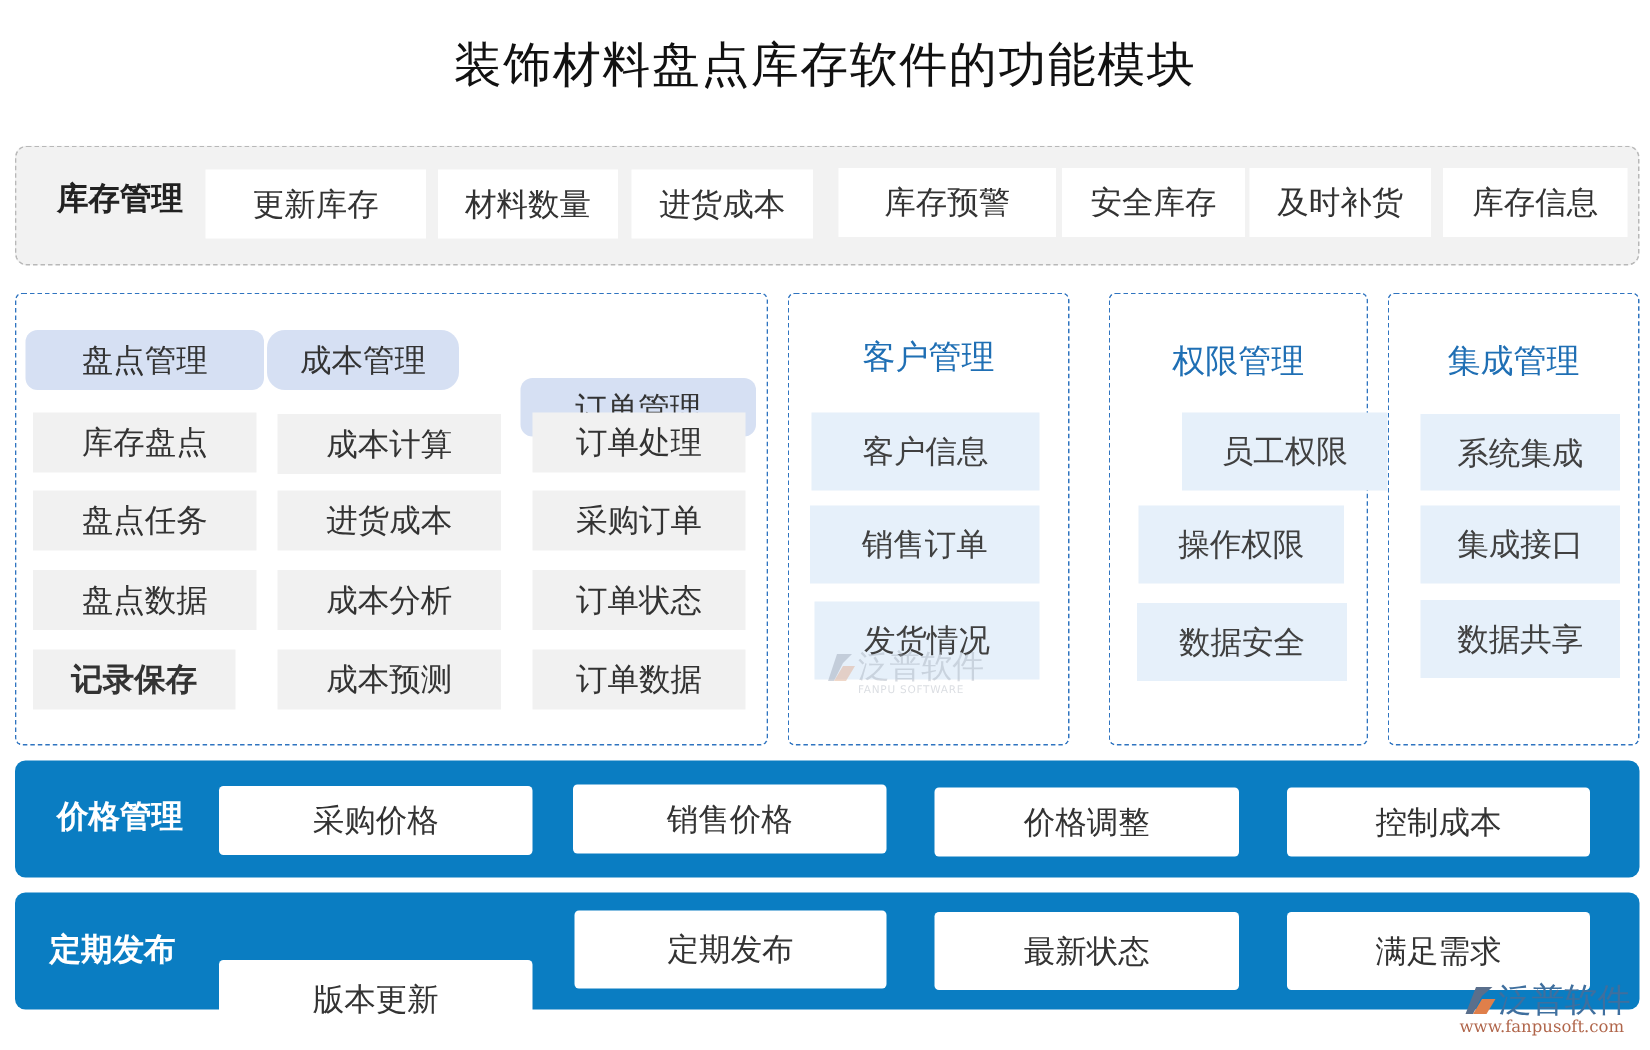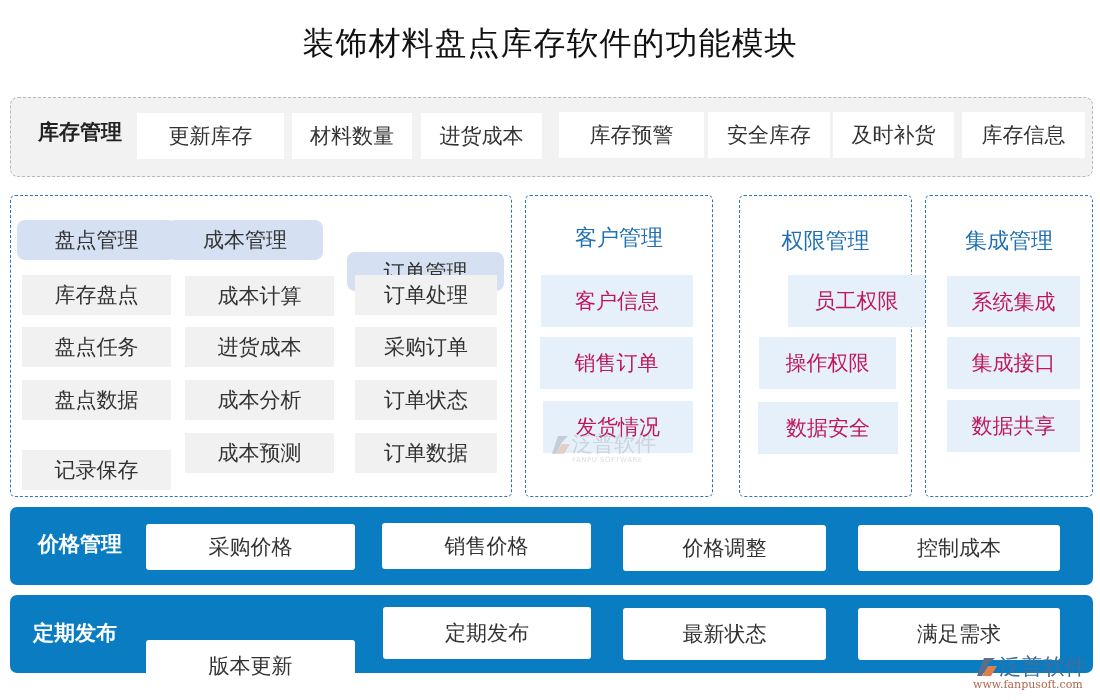--- a/index.html
+++ b/index.html
@@ -20,21 +20,21 @@
     background: #f2f2f2; border: 1.5px dashed #b8b8b8; border-radius: 8px;
   }
   .inv-label { position: absolute; left: 38px; top: 118px; font-size: 21px; color: #222; font-weight: bold; }
   .inv-item { background: #fff; color: #333; height: 46px; top: 113px; }
 
   
   .dash-group { position: absolute; border: 1.5px dashed #2f74c0; border-radius: 5px; }
   .grp-head { background: #d6e0f3; border-radius: 8px; color: #333; }
   .grp-item { background: #f1f1f1; color: #333; }
   .blue-head { position: absolute; font-size: 22px; color: #1f6fb4; display:flex; justify-content:center; }
-  .blue-item { background: #e6f0fa; color: #be185d; }
+  .blue-item { background: #e6f0fa; color: #404040; }
 
   
   .band {
     position: absolute; left: 10px; width: 1083px; background: #0a7dc2; border-radius: 7px;
   }
   .band-label { position: absolute; font-size: 21px; color: #fff; font-weight: bold; }
   .band-item { background: #fff; color: #333; border-radius: 3px; height: 46px; }
 
   .watermark-center { position: absolute; left: 548px; top: 430px; opacity: 0.45; }
   .watermark-br { position: absolute; left: 975px; top: 654px; }
@@ -50,27 +50,27 @@
 <div class="box inv-item" style="left:292px;width:120px;">材料数量</div>
 <div class="box inv-item" style="left:421px;width:121px;">进货成本</div>
 <div class="box inv-item" style="left:559px;width:145px;top:112px;">库存预警</div>
 <div class="box inv-item" style="left:708px;width:122px;top:112px;">安全库存</div>
 <div class="box inv-item" style="left:833px;width:121px;top:112px;">及时补货</div>
 <div class="box inv-item" style="left:962px;width:123px;top:112px;">库存信息</div>
 
 <div class="dash-group" style="left:10px;top:195px;width:502px;height:302px;"></div>
 
 <div class="box grp-head" style="left:17px;top:220px;width:159px;height:40px;">盘点管理</div>
-<div class="box grp-head" style="left:167px;top:220px;width:156px;height:40px;">成本管理</div>
+<div class="box grp-head" style="left:178px;top:220px;width:128px;height:40px;border-radius:12px;">成本管理</div>
 <div class="box grp-head" style="left:347px;top:220px;width:157px;height:39px;margin-top:32px;">订单管理</div>
 
 <div class="box grp-item" style="left:22px;top:275px;width:149px;height:40px;">库存盘点</div>
 <div class="box grp-item" style="left:22px;top:327px;width:149px;height:40px;">盘点任务</div>
 <div class="box grp-item" style="left:22px;top:380px;width:149px;height:40px;">盘点数据</div>
-<div class="box grp-item" style="left:22px;top:450px;width:149px;height:40px;">记录保存</div>
+<div class="box grp-item" style="left:22px;top:433px;width:135px;height:40px;font-weight:bold;">记录保存</div>
 
 <div class="box grp-item" style="left:185px;top:276px;width:149px;height:40px;">成本计算</div>
 <div class="box grp-item" style="left:185px;top:327px;width:149px;height:40px;">进货成本</div>
 <div class="box grp-item" style="left:185px;top:380px;width:149px;height:40px;">成本分析</div>
 <div class="box grp-item" style="left:185px;top:433px;width:149px;height:40px;">成本预测</div>
 
 <div class="box grp-item" style="left:355px;top:275px;width:142px;height:40px;">订单处理</div>
 <div class="box grp-item" style="left:355px;top:327px;width:142px;height:40px;">采购订单</div>
 <div class="box grp-item" style="left:355px;top:380px;width:142px;height:40px;">订单状态</div>
 <div class="box grp-item" style="left:355px;top:433px;width:142px;height:40px;">订单数据</div>

